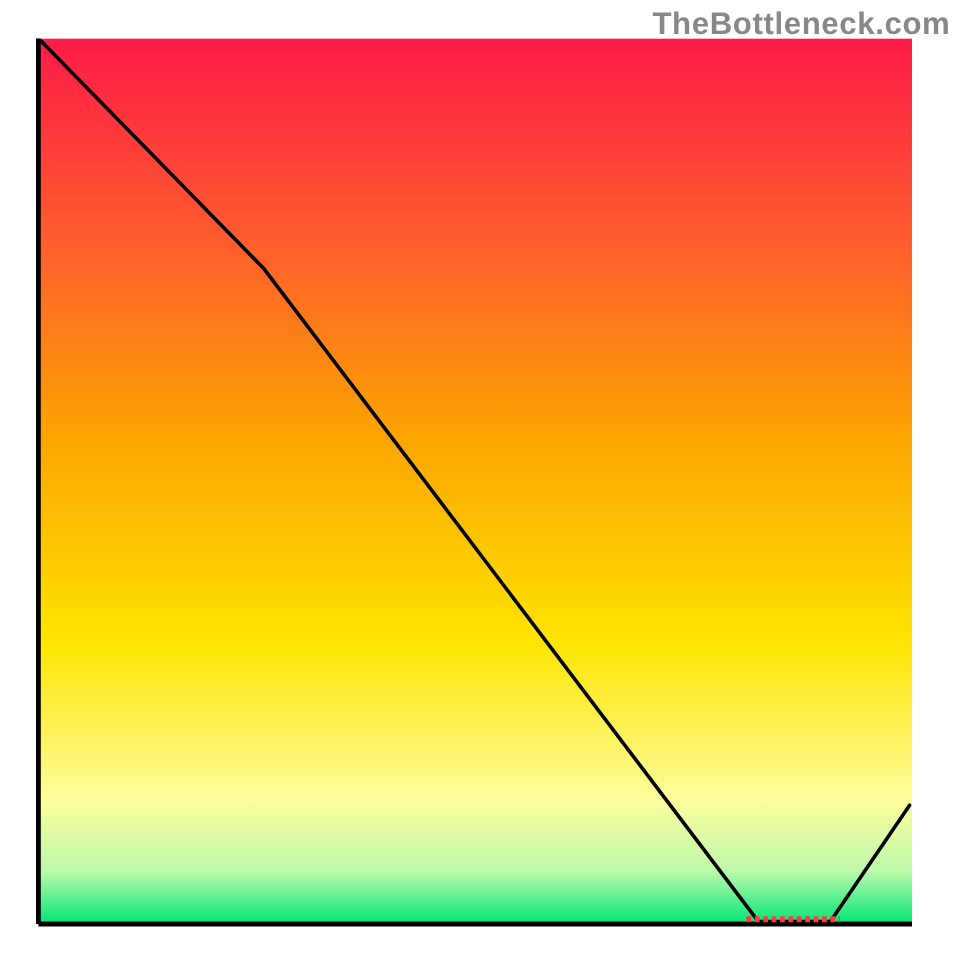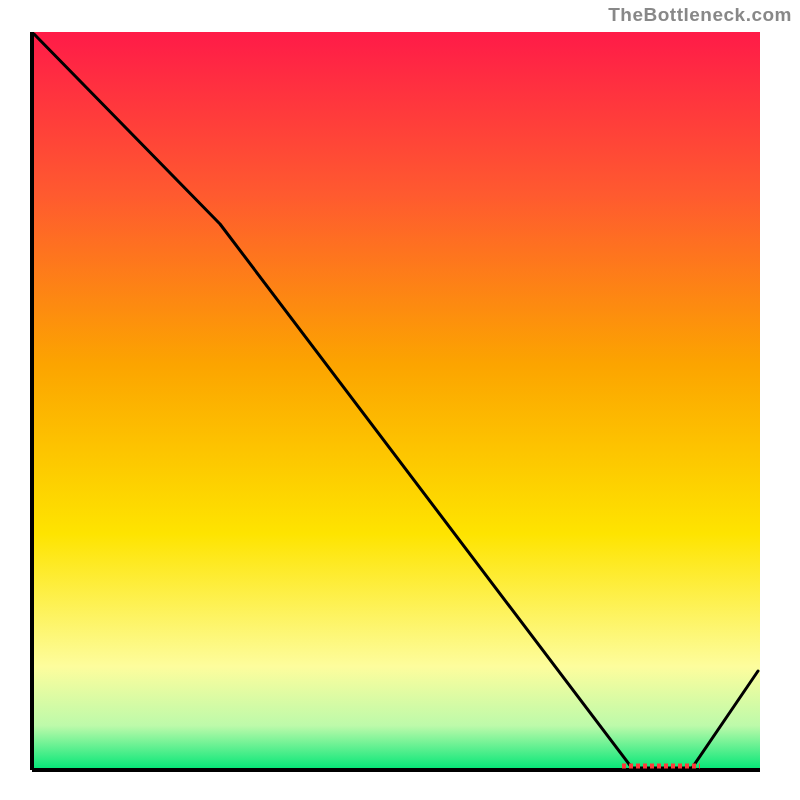--- a/index.html
+++ b/index.html
@@ -3,21 +3,21 @@
 <meta charset="utf-8">
 <style>
   * { margin: 0; padding: 0; box-sizing: border-box; }
   html, body { width: 800px; height: 800px; background: #fff; overflow: hidden; }
   .figure { position: relative; width: 800px; height: 800px; }
   .attribution {
     position: absolute;
     top: 4px;
     right: 8px;
     font-family: Arial, Helvetica, sans-serif;
-    font-size: 19px;
+    font-size: 26px;
     font-weight: 700;
     color: #888;
     letter-spacing: 0.5px;
     -webkit-font-smoothing: antialiased;
   }
   svg.plot {
     position: absolute;
     top: 0; left: 0;
     width: 800px; height: 800px;
     display: block;

